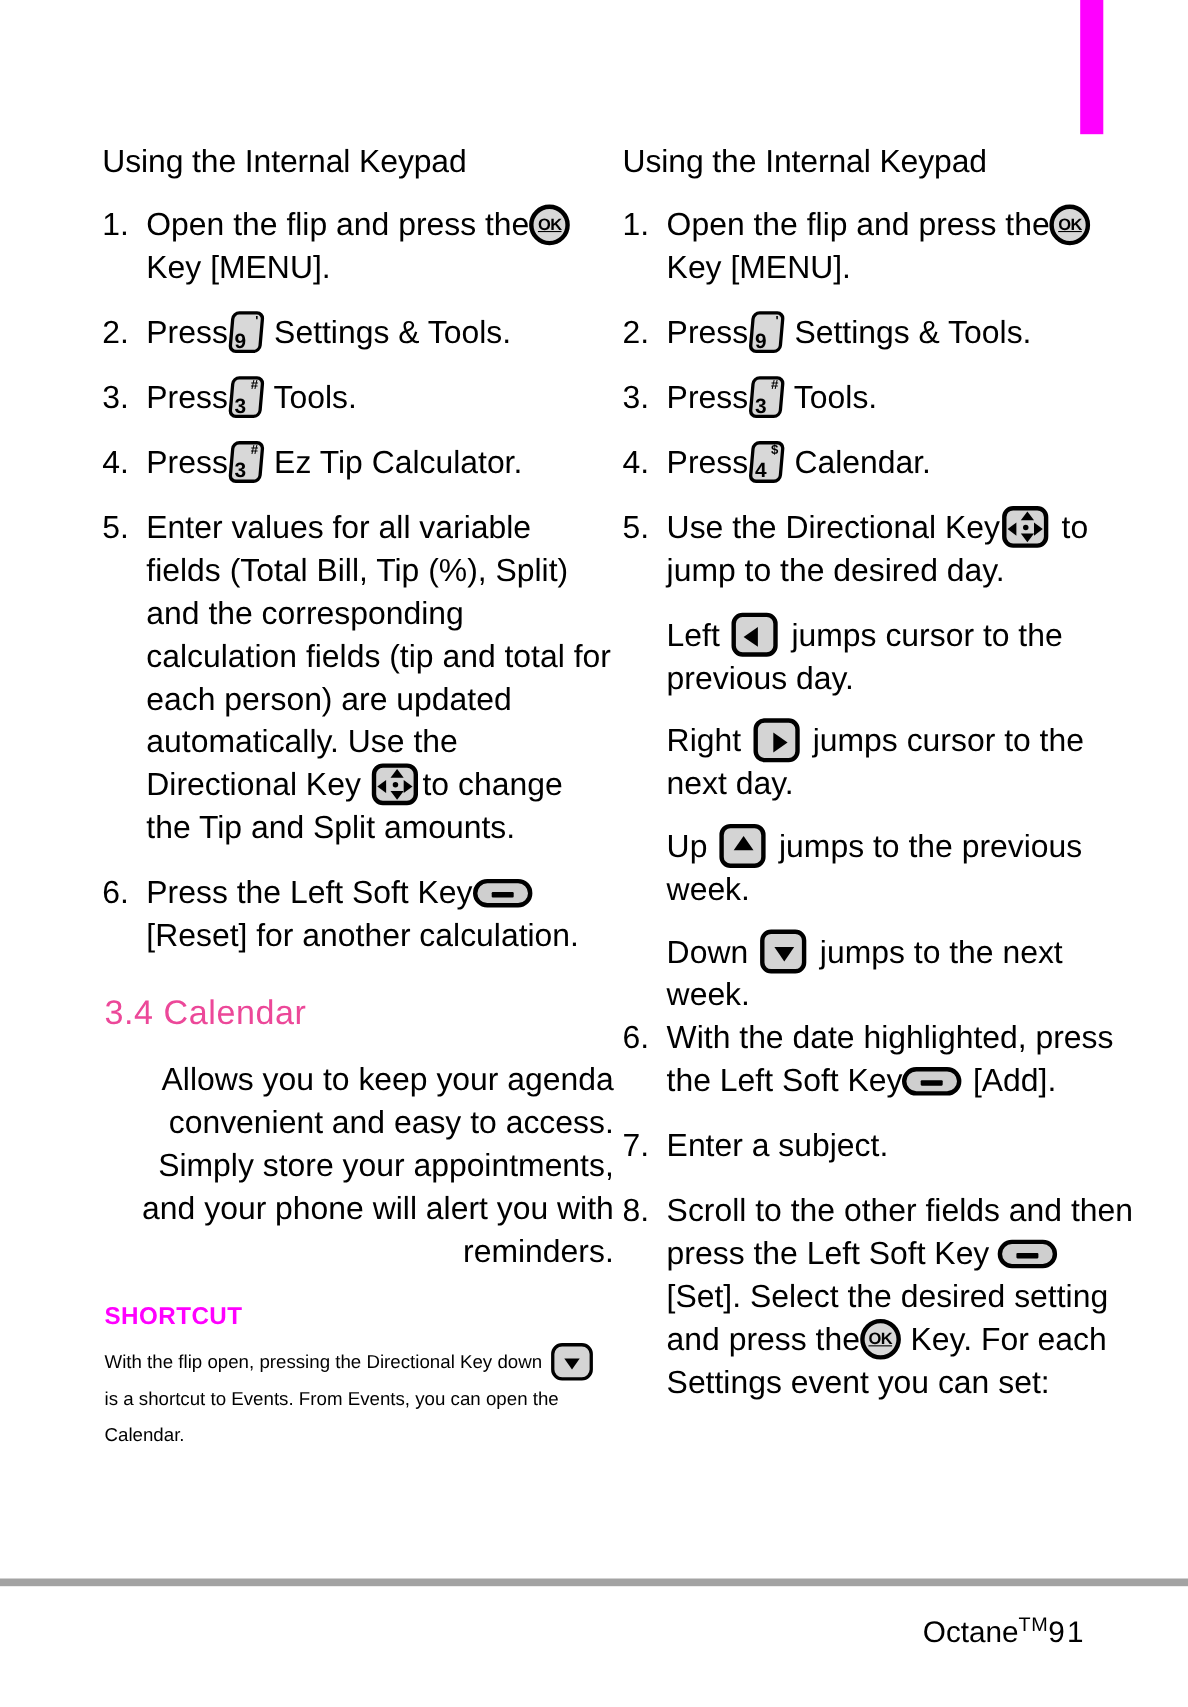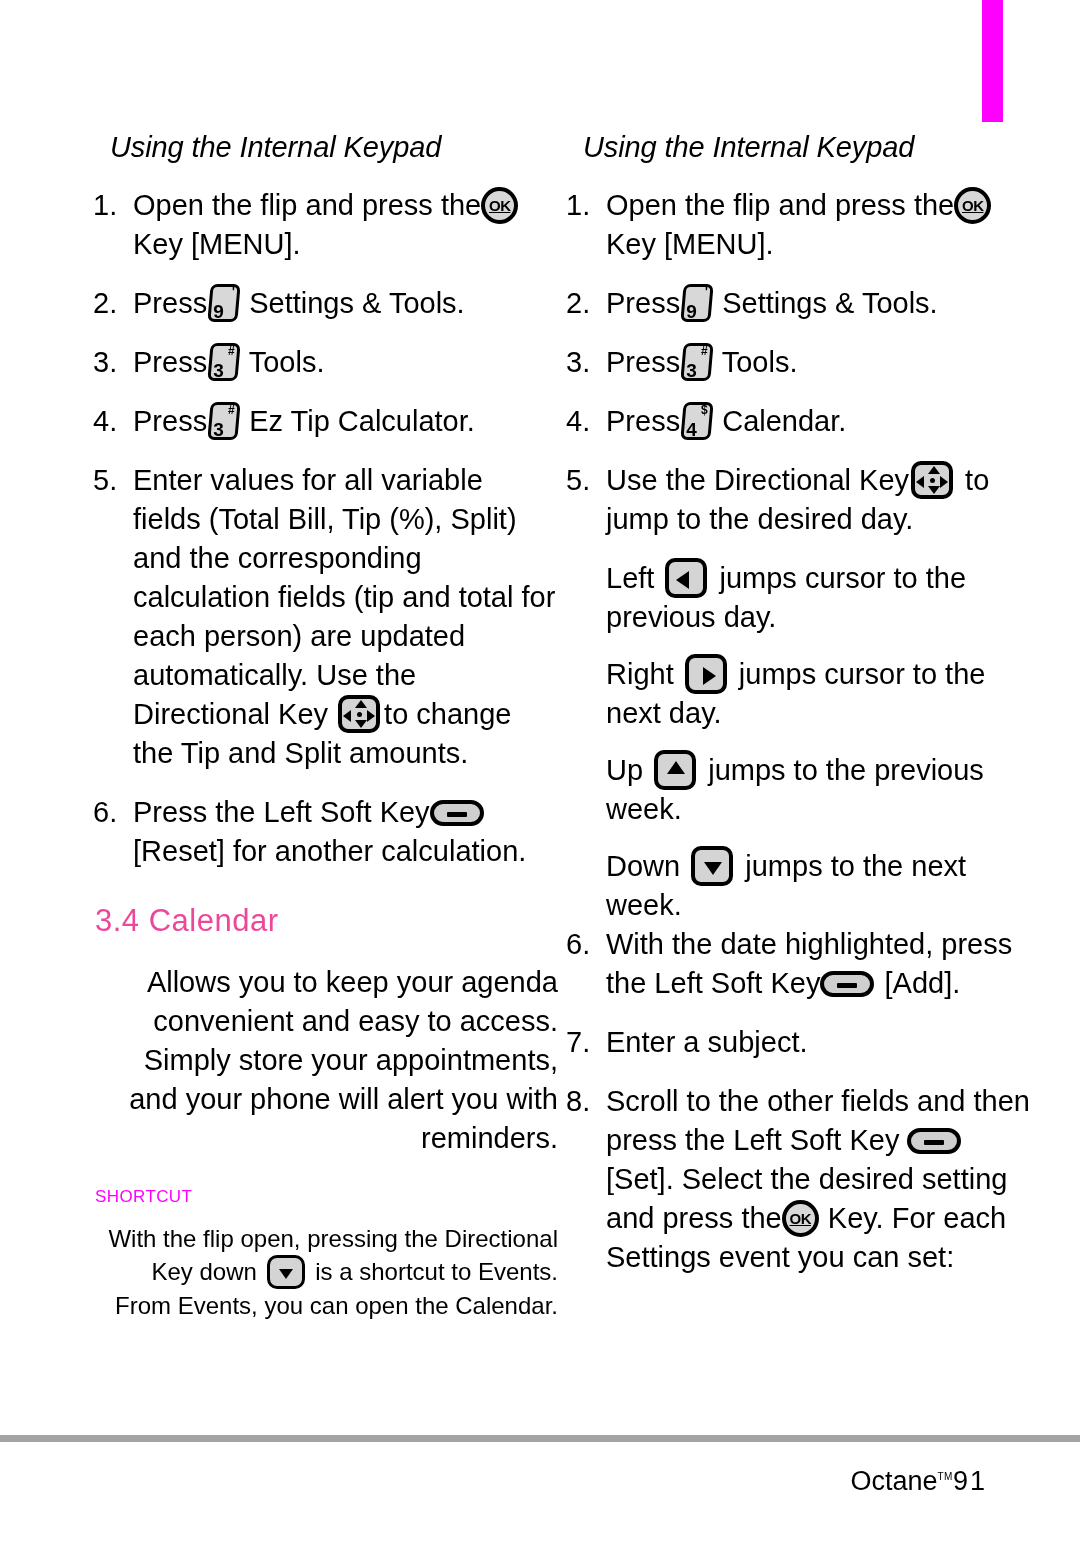--- a/index.html
+++ b/index.html
@@ -34,23 +34,22 @@
     top: 128px;
     width: 465px;
   }
   .col-left  { left: 93px; }
   .col-right { left: 566px; }
 
   .sec-title {
     font-size: 29px;
     line-height: 38px;
     letter-spacing: -0.1px;
-    margin: 0 0 20px 17px;
+    margin: 0 0 20px 0;
     white-space: nowrap;
-    font-style: italic;
   }
 
   
   ol.steps {
     list-style: none;
     margin: 0;
     padding: 0;
   }
   ol.steps > li {
     position: relative;
@@ -82,32 +81,31 @@
     margin: 30px 0 22px 2px;
     letter-spacing: 0.5px;
   }
   .body-para {
     font-size: 29px;
     line-height: 39px;
     margin: 0 0 26px 2px;
     text-align: right;
   }
   .shortcut-label {
-    font-size: 17px;
+    font-size: 22px;
     line-height: 26px;
     color: #ff00ff;
     letter-spacing: 0.4px;
     margin: 0 0 12px 2px;
-    font-weight: normal;
+    font-weight: bold;
   }
   .shortcut-body {
-    font-size: 24px;
+    font-size: 17px;
     line-height: 33px;
     margin: 4px 0 0 2px;
-    text-align: right;
   }
 
   
   .key {
     display: inline-block;
     vertical-align: middle;
     position: relative;
   }
 
   
@@ -275,21 +273,21 @@
     background: #a3a3a3;
   }
   .footer-text {
     position: absolute;
     right: 93px;
     top: 1460px;
     font-size: 27px;
     line-height: 34px;
     white-space: nowrap;
   }
-  .footer-text sup { font-size: 10px; vertical-align: super; letter-spacing: 0.5px;}
+  .footer-text sup { font-size: 18px; vertical-align: super; letter-spacing: 0.5px;}
   .footer-text .pg { letter-spacing: 2px; }
 </style>
 </head>
 <body>
 
 <div class="page">
 
   <div class="tab-marker"></div>
 
   <div class="col col-left">

